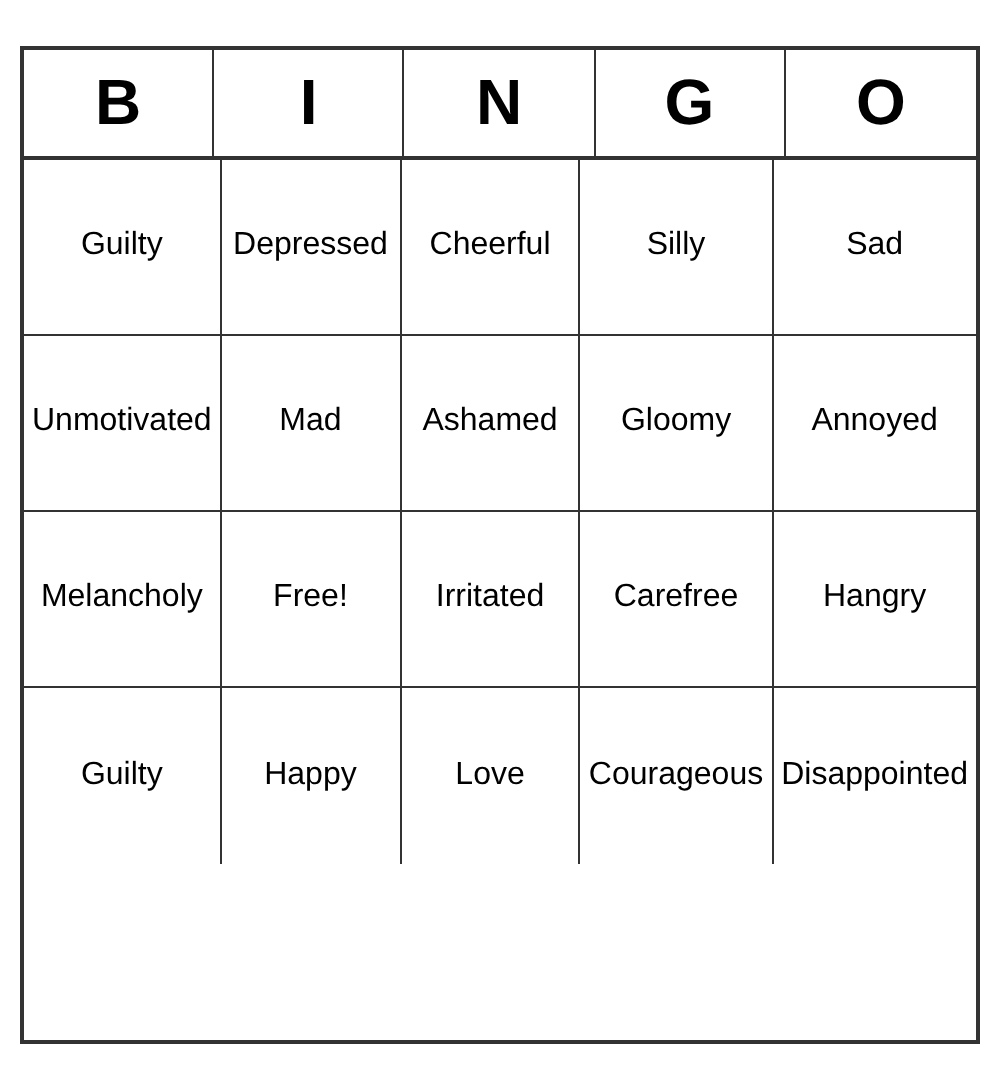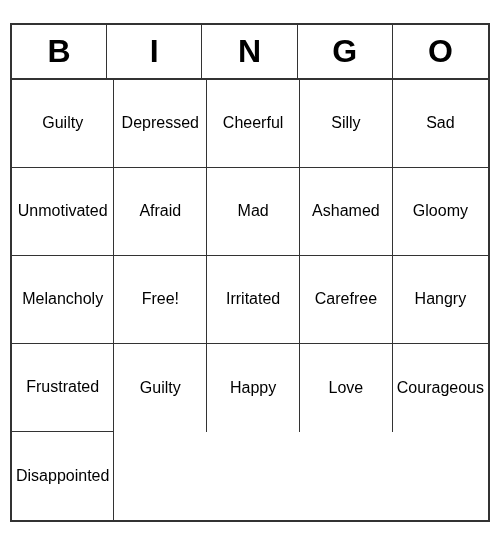--- a/index.html
+++ b/index.html
@@ -80,48 +80,45 @@
       <div class="bingo-cell">
         <span class="cell-text xl">Silly</span>
       </div>
       <div class="bingo-cell">
         <span class="cell-text xl">Sad</span>
       </div>
       <div class="bingo-cell">
         <span class="cell-text xs">Unmotivated</span>
       </div>
       <div class="bingo-cell">
-        <span class="cell-text lg">Afraid</span>
-      </div>
-      <div class="bingo-cell">
         <span class="cell-text xl">Mad</span>
       </div>
       <div class="bingo-cell">
         <span class="cell-text sm">Ashamed</span>
       </div>
       <div class="bingo-cell">
         <span class="cell-text sm">Gloomy</span>
+      </div>
+      <div class="bingo-cell">
+        <span class="cell-text sm">Annoyed</span>
       </div>
       <div class="bingo-cell">
         <span class="cell-text xs">Melancholy</span>
       </div>
       <div class="bingo-cell">
         <span class="cell-text xl">Free!</span>
       </div>
       <div class="bingo-cell">
         <span class="cell-text sm">Irritated</span>
       </div>
       <div class="bingo-cell">
         <span class="cell-text sm">Carefree</span>
       </div>
       <div class="bingo-cell">
         <span class="cell-text lg">Hangry</span>
-      </div>
-      <div class="bingo-cell">
-        <span class="cell-text sm">Frustrated</span>
       </div>
       <div class="bingo-cell">
         <span class="cell-text sm">Guilty</span>
       </div>
       <div class="bingo-cell">
         <span class="cell-text lg">Happy</span>
       </div>
       <div class="bingo-cell">
         <span class="cell-text xl">Love</span>
       </div>

